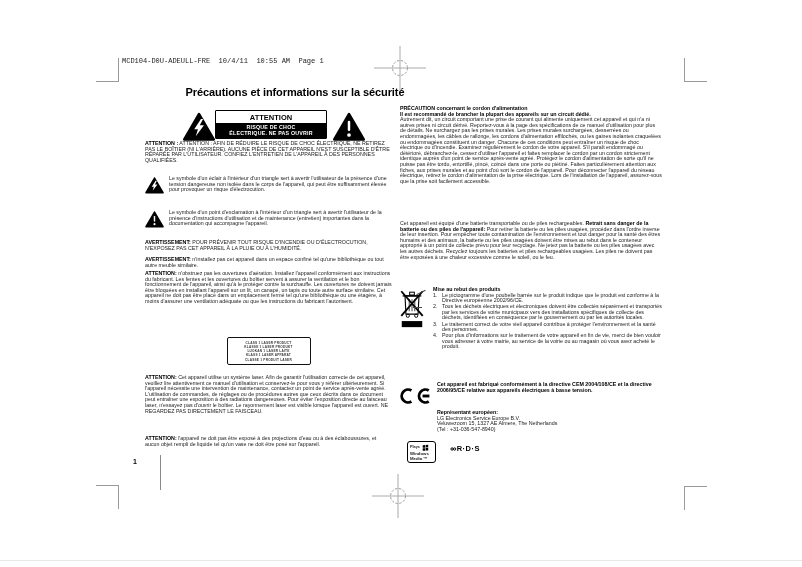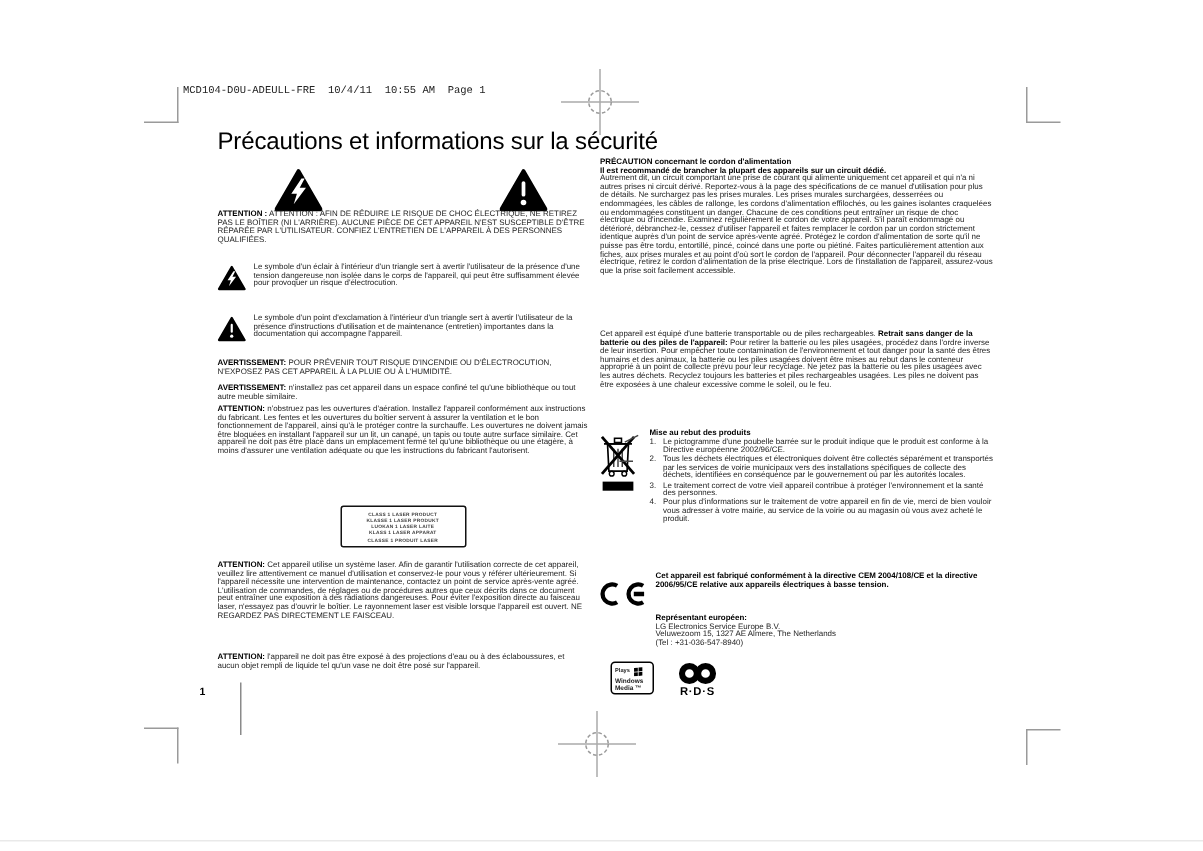--- a/index.html
+++ b/index.html
@@ -18,21 +18,21 @@
   
   .crop{width:22px;height:23px;}
   .crop-tl{left:96px;top:58px;border-right:1px solid #9a9a9a;border-bottom:1px solid #9a9a9a;}
   .crop-tr{left:684px;top:58px;border-left:1px solid #9a9a9a;border-bottom:1px solid #9a9a9a;}
   .crop-bl{left:96px;top:485px;border-right:1px solid #9a9a9a;border-top:1px solid #9a9a9a;}
   .crop-br{left:684px;top:486px;border-left:1px solid #9a9a9a;border-top:1px solid #9a9a9a;}
   .bottom-edge{left:0;top:560px;width:802px;height:1px;background:#e9e9e9;}
   
   .page-title{
     left:145px;top:86px;width:300px;
-    font-size:16px;font-weight:normal;letter-spacing:-0.1px;color:#000;
+    font-size:11px;font-weight:bold;letter-spacing:-0.1px;color:#000;text-align:center;
   }
   
   .warn-row{left:145px;top:109px;width:247px;height:40px;}
   .warn-row .tri-left{position:absolute;left:38px;top:3px;}
   .warn-row .tri-right{position:absolute;left:188px;top:3px;}
   .att-box{
     position:absolute;left:70px;top:1px;width:112px;
     border:1.5px solid #000;border-radius:1px;background:#fff;box-sizing:border-box;
   }
   .att-title{font-size:7.5px;font-weight:bold;text-align:center;color:#000;padding:1.5px 0 1px 0;}
@@ -67,21 +67,21 @@
   .ce-sec{padding-left:37px;box-sizing:border-box;}
   .ce-sec .cemark{position:absolute;left:-1px;top:2px;}
   .rep{padding-left:37px;box-sizing:border-box;}
   .logos{display:flex;gap:14px;align-items:flex-start;padding-left:7px;}
   .wm-box{
     width:29px;border:1.3px solid #000;border-radius:3px;padding:1.5px 2px;box-sizing:border-box;
   }
   .wm-row{display:flex;align-items:center;gap:2px;}
   .wm-plays{font-size:3.8px;font-weight:bold;line-height:5px;}
   .wm-line{font-size:4.3px;font-weight:bold;line-height:5px;white-space:nowrap;}
-  .rds{display:flex;flex-direction:column;align-items:center;width:30px;justify-content:space-between;}
+  .rds{display:flex;flex-direction:row;align-items:center;width:30px;justify-content:space-between;}
   .rds-label{font-size:7.5px;font-weight:bold;letter-spacing:0.5px;color:#000;line-height:8px;}
 </style>
 </head>
 <body>
 
 <svg width="0" height="0" style="position:absolute" aria-hidden="true">
   <defs>
     <g id="tri-lightning">
       <path d="M18 2 L34.5 30.5 L1.5 30.5 Z" fill="#000" stroke="#000" stroke-width="3" stroke-linejoin="round"></path>
       <path d="M20.2 7.5 L12.6 19 L16.8 19 L14.4 26.8 L23.6 14.4 L18.9 14.4 L22.6 7.5 Z" fill="#fff"></path>
@@ -110,20 +110,27 @@
   <circle cx="26" cy="22" r="7.5" fill="none" stroke="#9a9a9a" stroke-width="1" stroke-dasharray="2.4,1.6"></circle>
 </svg>
 <div class="abs bottom-edge"></div>
 
 <div class="abs page-title">Précautions et informations sur la sécurité</div>
 
 <div class="abs warn-row">
   <svg class="tri-left" width="32" height="30" viewBox="0 0 36 33">
       <use href="#tri-lightning"></use>
     </svg>
+  <div class="att-box">
+    <div class="att-title">ATTENTION</div>
+    <div class="att-band">
+      <div>RISQUE DE CHOC</div>
+      <div>ÉLECTRIQUE. NE PAS OUVRIR</div>
+    </div>
+  </div>
   <svg class="tri-right" width="32" height="30" viewBox="0 0 36 33">
       <use href="#tri-exclaim"></use>
     </svg>
 </div>
 
 <div class="abs col1 pt" style="top:141px">
   <b class="lead">ATTENTION :</b>
   <span>ATTENTION : AFIN DE RÉDUIRE LE RISQUE DE CHOC ÉLECTRIQUE, NE RETIREZ PAS LE BOÎTIER (NI L'ARRIÈRE). AUCUNE PIÈCE DE CET APPAREIL N'EST SUSCEPTIBLE D'ÊTRE RÉPARÉE PAR L'UTILISATEUR. CONFIEZ L'ENTRETIEN DE L'APPAREIL À DES PERSONNES QUALIFIÉES.</span>
 </div>
 

